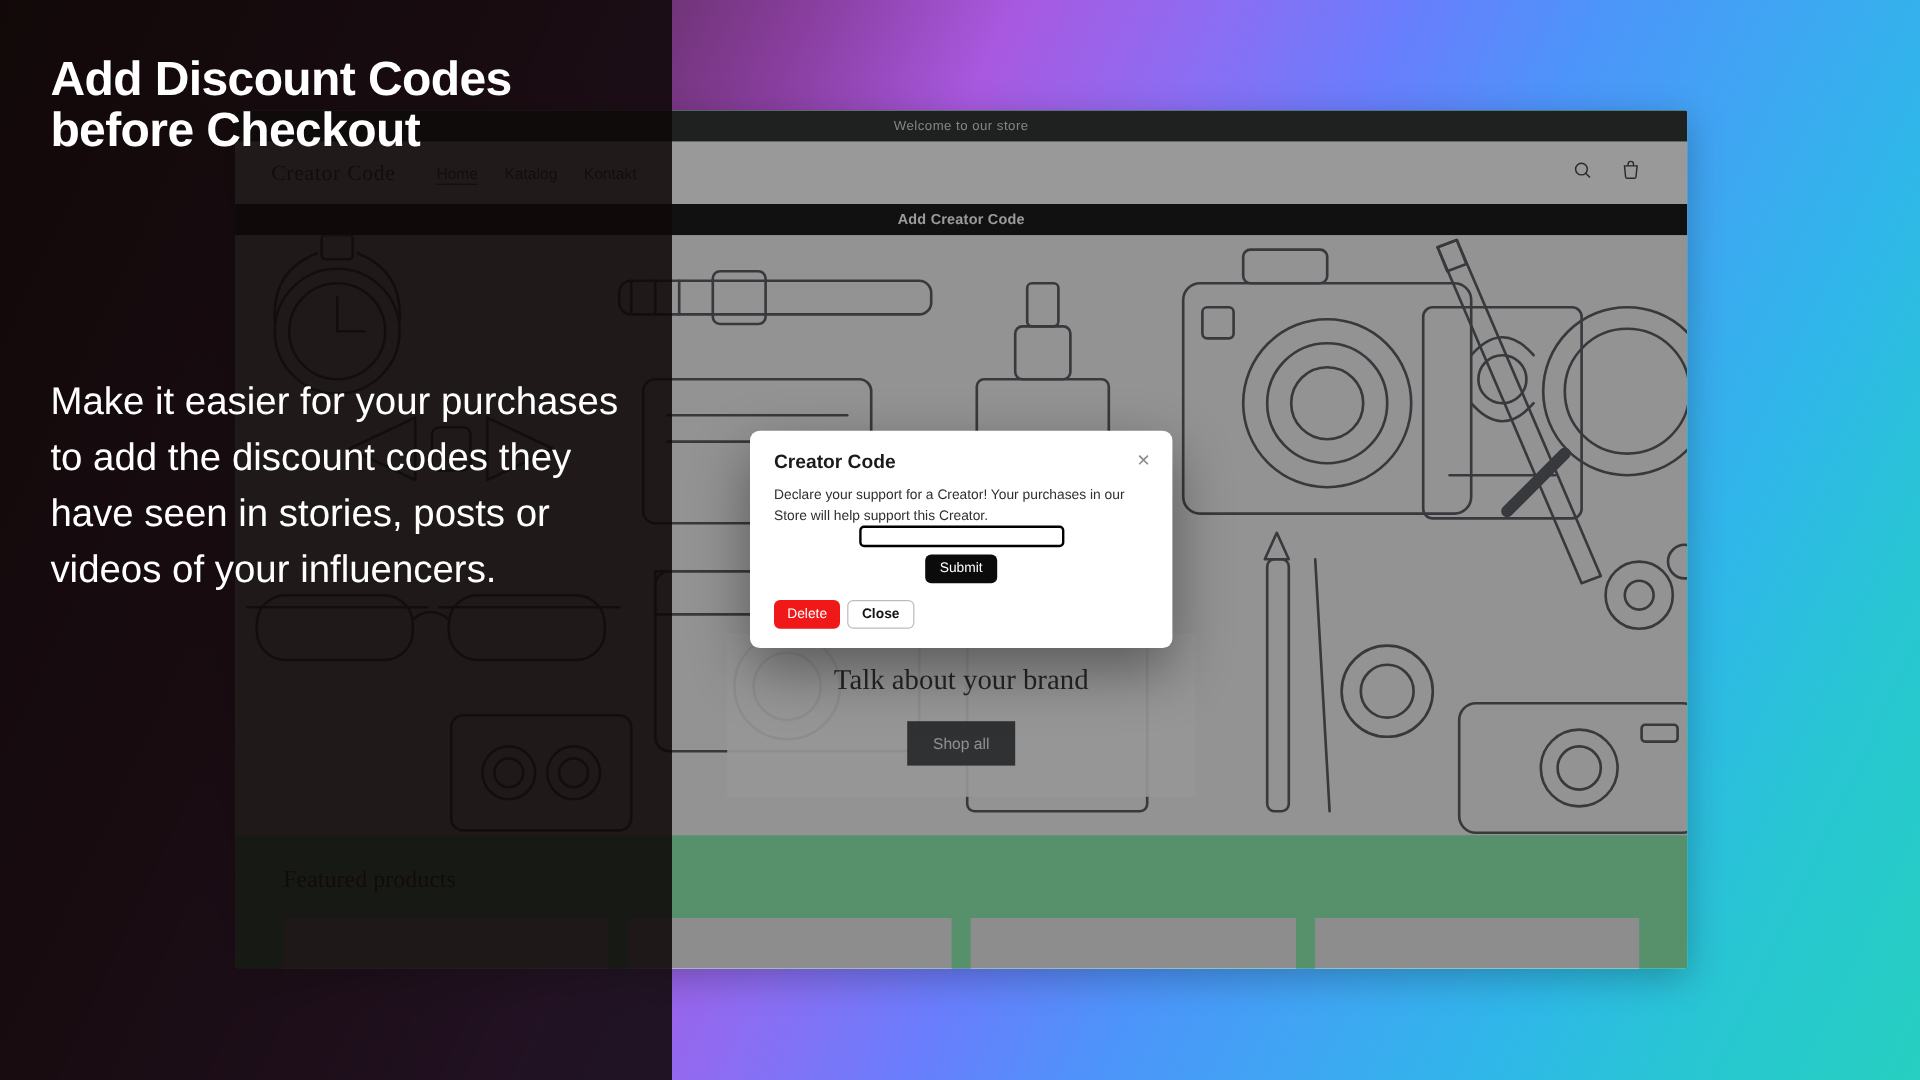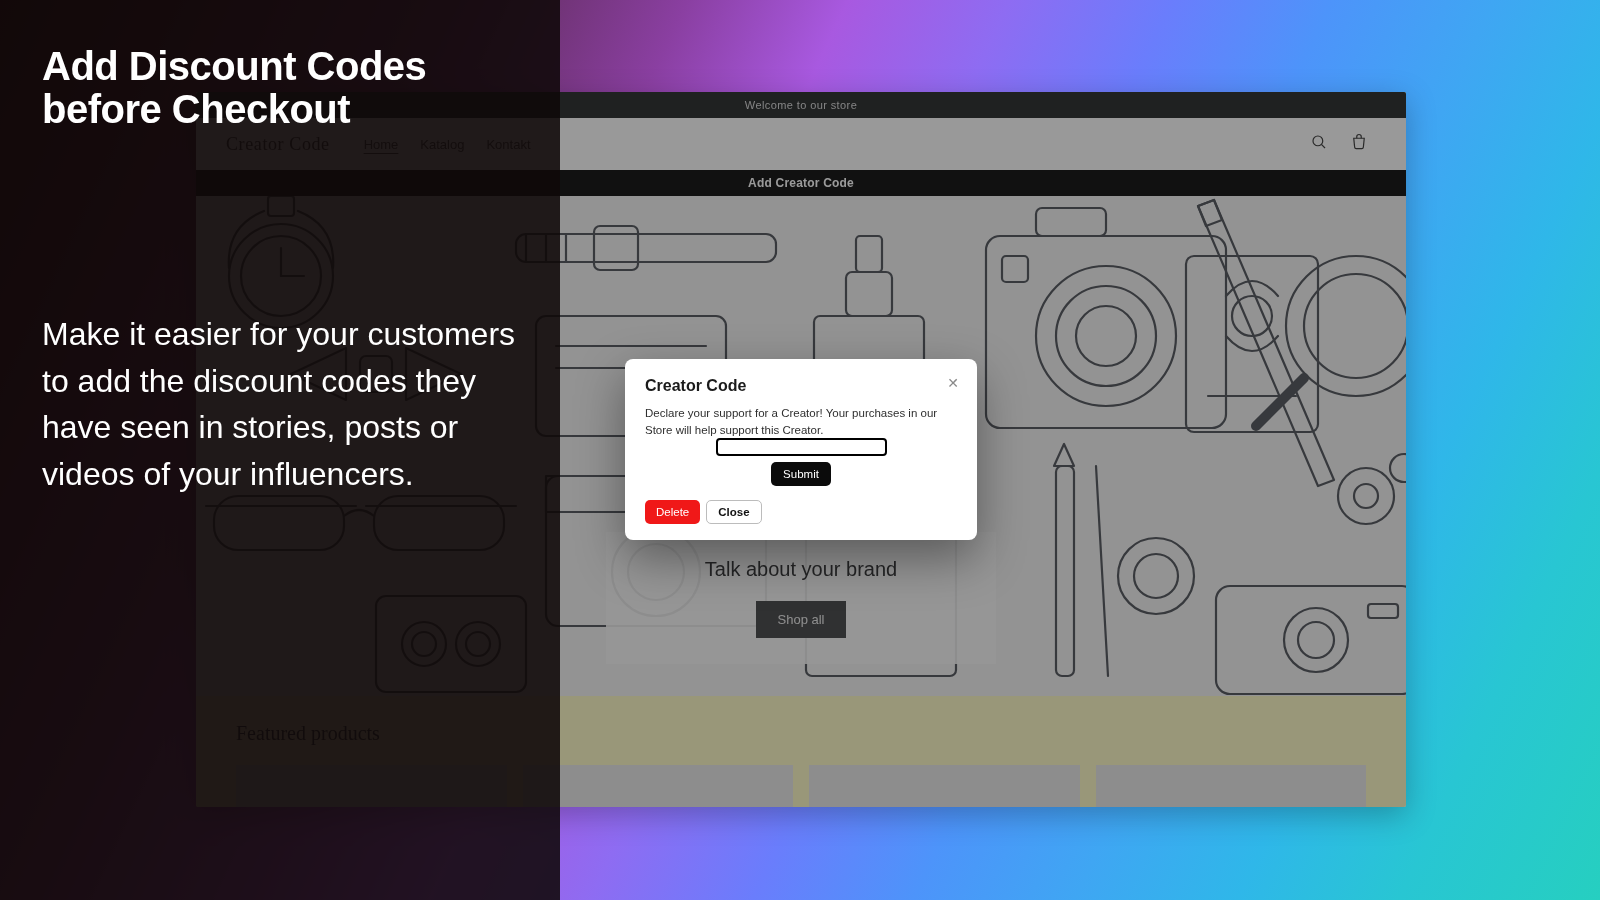--- a/index.html
+++ b/index.html
@@ -39,21 +39,21 @@
     font-size: 32px;
     line-height: 1.45;
     font-weight: 400;
   }
 
   
   .store {
     position:absolute;
     left:196px; top:92px;
     width:1210px; height:715px;
-    background:#fef9c3;
+    background:#86efac;
     border-radius:2px;
     overflow:hidden;
     box-shadow: 0 8px 30px rgba(0,0,0,.25);
   }
 
   .announce {
     height:26px;
     background:#1f2324;
     color:#d7d7d7;
     font-size:11px;
@@ -107,25 +107,25 @@
   .brand-card {
     position:absolute;
     left:50%; transform:translateX(-50%);
     bottom:32px;
     width:390px;
     background:rgba(248,248,248,.9);
     padding:26px 20px 26px;
     text-align:center;
   }
   .brand-card h2 {
-    font-size:20px;
+    font-size:24px;
     color:#2a2b2d;
     font-weight:400;
     margin-bottom:20px;
-    font-family: Liberation Sans, sans-serif;
+    font-family: Liberation Serif, serif;
   }
   .brand-card button {
     background:#3f4043;
     color:#e9e9e9;
     border:none;
     padding:11px 22px;
     font-size:13px;
     cursor:pointer;
   }
 
@@ -339,14 +339,14 @@
         <button class="delete-btn">Delete</button>
         <button class="close-btn">Close</button>
       </div>
     </div>
   </div>
 
 </div>
 
 <div class="left-panel">
   <h1>Add Discount Codes before Checkout</h1>
-  <p>Make it easier for your customers to add the discount codes they have seen in stories, posts or videos of your influencers.</p>
+  <p>Make it easier for your purchases to add the discount codes they have seen in stories, posts or videos of your influencers.</p>
 </div>
 
 </body></html>

